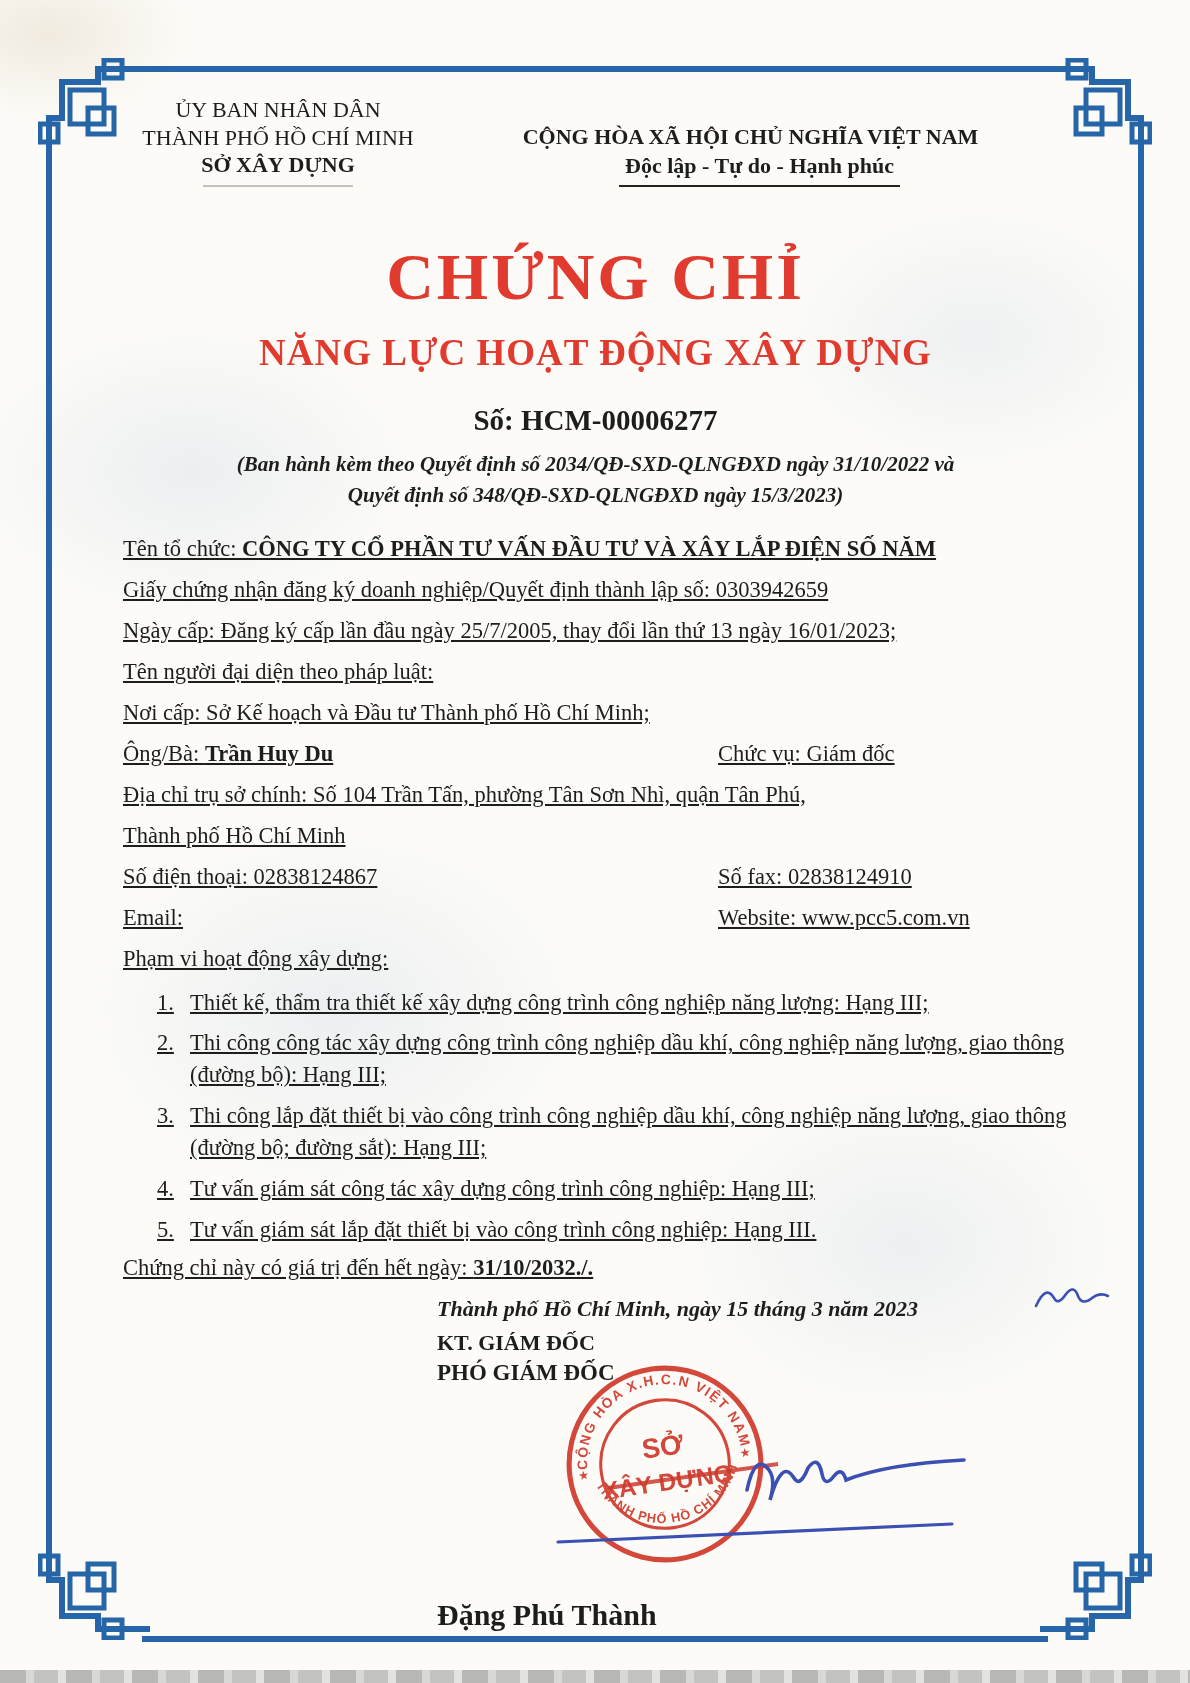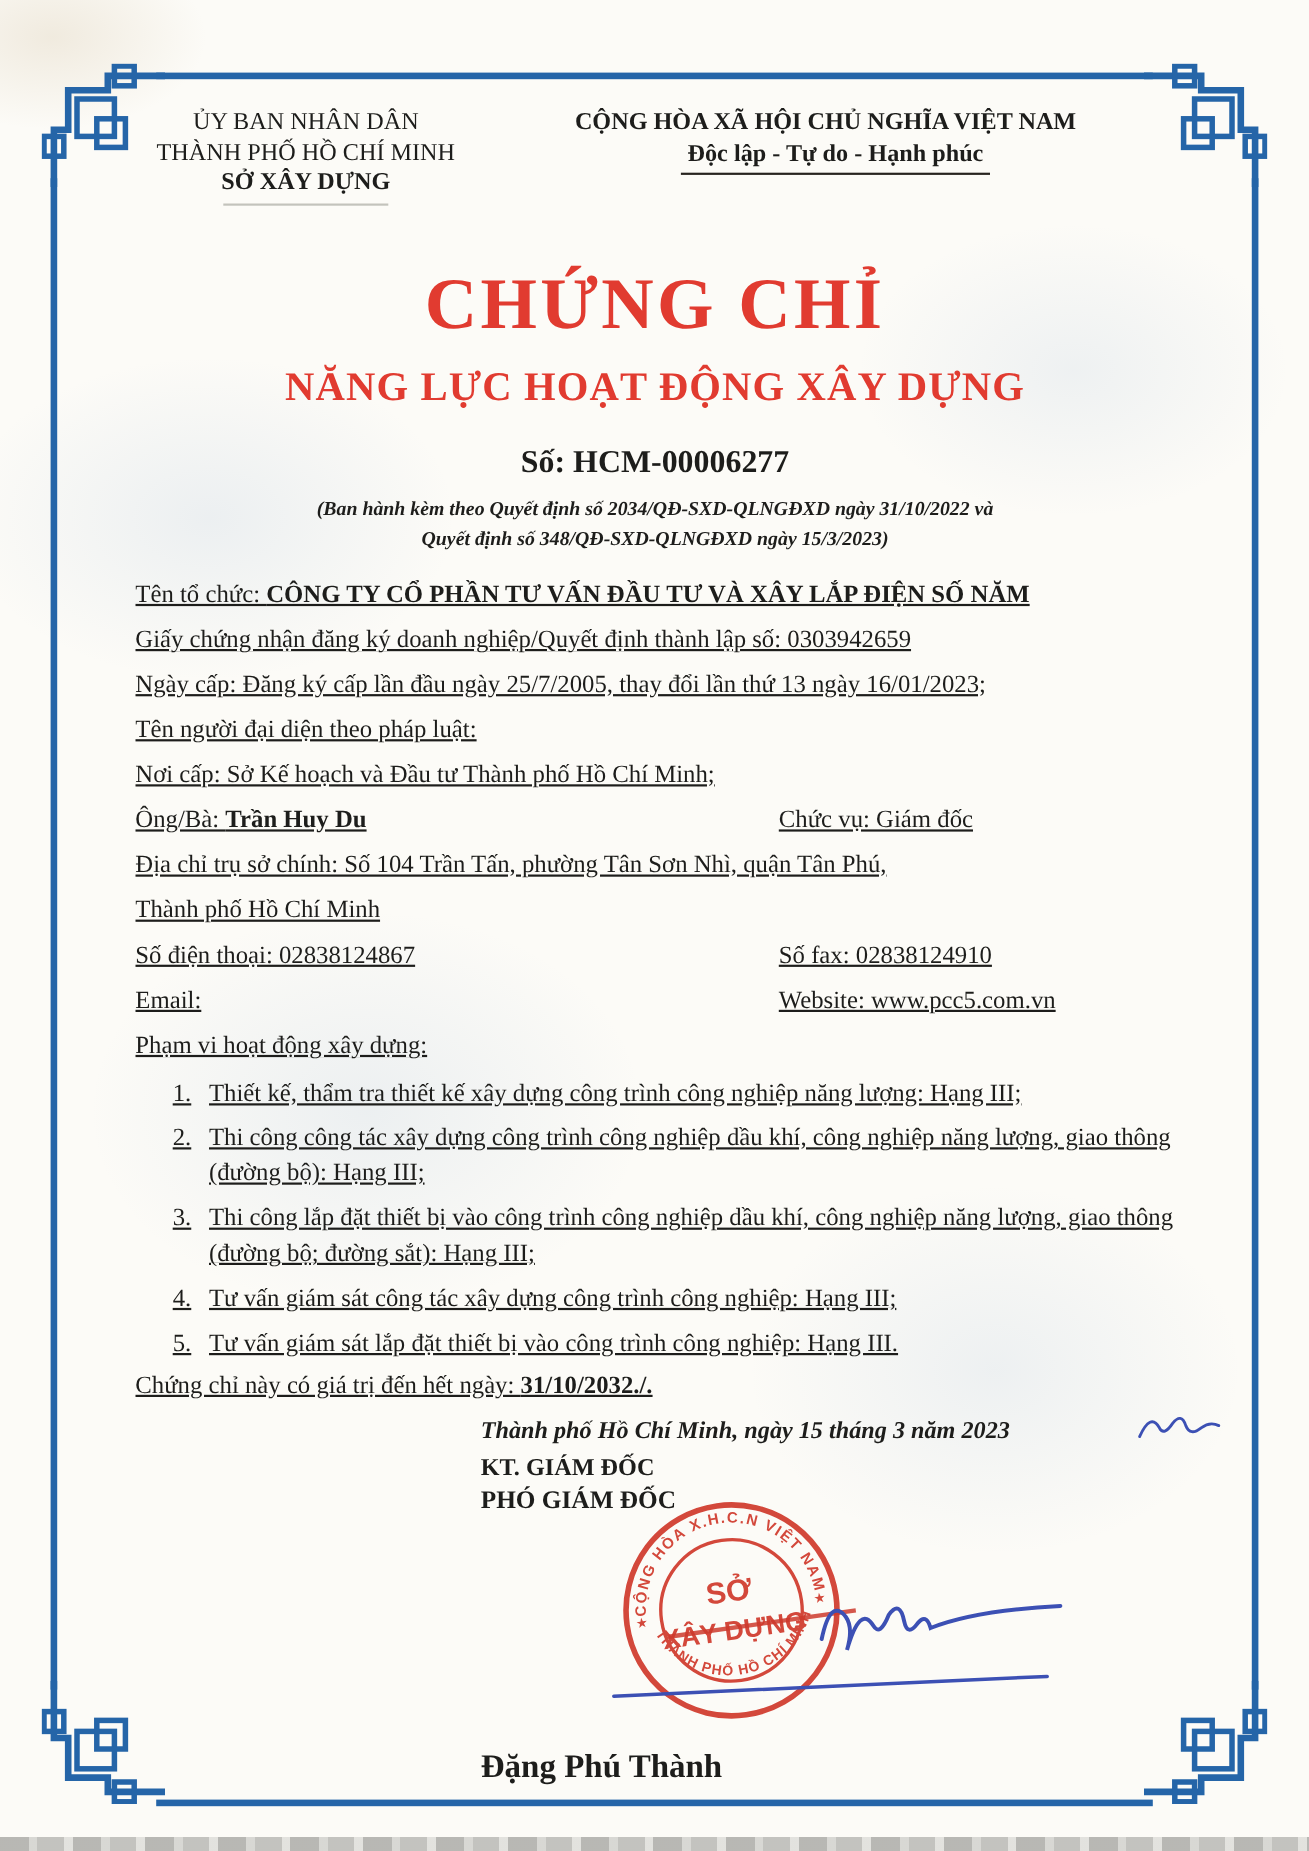--- a/index.html
+++ b/index.html
@@ -20,35 +20,35 @@
   .fl-bottom{left:142px;top:1636px;width:906px;height:6px;}
   .fl-left{left:46px;top:162px;width:6px;height:1374px;}
   .fl-right{left:1138px;top:162px;width:6px;height:1374px;}
   .corner{position:absolute;width:112px;height:112px;color:var(--frame-blue,#2565a8);}
   .c-tl{left:38px;top:58px;}
   .c-tr{left:1040px;top:58px;transform:scaleX(-1);}
   .c-bl{left:38px;top:1528px;transform:scaleY(-1);}
   .c-br{left:1040px;top:1528px;transform:scale(-1,-1);}
   
   .content{position:absolute;left:123px;top:96px;width:945px;height:1545px;overflow:hidden;}
-  .hdr{display:flex;}
+  .hdr{display:flex;align-items:flex-end;}
   .hdr-left{flex:0 0 310px;text-align:center;font-size:22px;line-height:1.25;}
   .hdr-right{flex:1;text-align:center;font-size:22px;font-weight:bold;line-height:1.3;}
   .hdr-left .b3{font-weight:bold;}
   .hr-small{width:150px;height:2px;background:#c3c3bc;margin:6px auto 0;}
   .motto{display:inline-block;border-bottom:2px solid #27241f;padding:0 6px 4px;margin-left:18px;}
   .title-block{text-align:center;margin-top:52px;color:var(--title-red,#e13b30);}
   .title-1{font-size:66px;font-weight:bold;letter-spacing:3px;}
   .title-2{font-size:37px;font-weight:bold;letter-spacing:1px;margin-top:16px;}
   .cert-no{text-align:center;font-size:29px;font-weight:bold;margin-top:30px;}
-  .note{text-align:center;font-size:18px;font-style:italic;font-weight:600;line-height:1.5;margin-top:12px;}
+  .note{text-align:center;font-size:21px;font-style:italic;font-weight:600;line-height:1.5;margin-top:12px;}
   .body-block{margin-top:24px;font-size:22.5px;text-decoration:underline;}
   .body-block p{margin:0 0 15px;}
   .bold{font-weight:bold;}
-  .row2{display:flex;margin:0 0 15px;}
+  .row2{display:flex;margin:0 0 15px;gap:10px;}
   .row2 .lcol{flex:0 0 585px;}
   .row2 .rcol{flex:1;}
   .scope-list{margin:2px 0 0;}
   .li{display:flex;padding-left:34px;margin-bottom:9px;line-height:1.42;}
   .li .num{flex:0 0 33px;}
   .li .li-text{flex:1;}
   .validity{margin-top:20px;}
   .sign-block{width:600px;margin-left:314px;margin-top:14px;}
   .place-date{font-size:22px;font-style:italic;font-weight:600;}
   .sig-t1{font-size:22px;font-weight:bold;margin-top:8px;}

